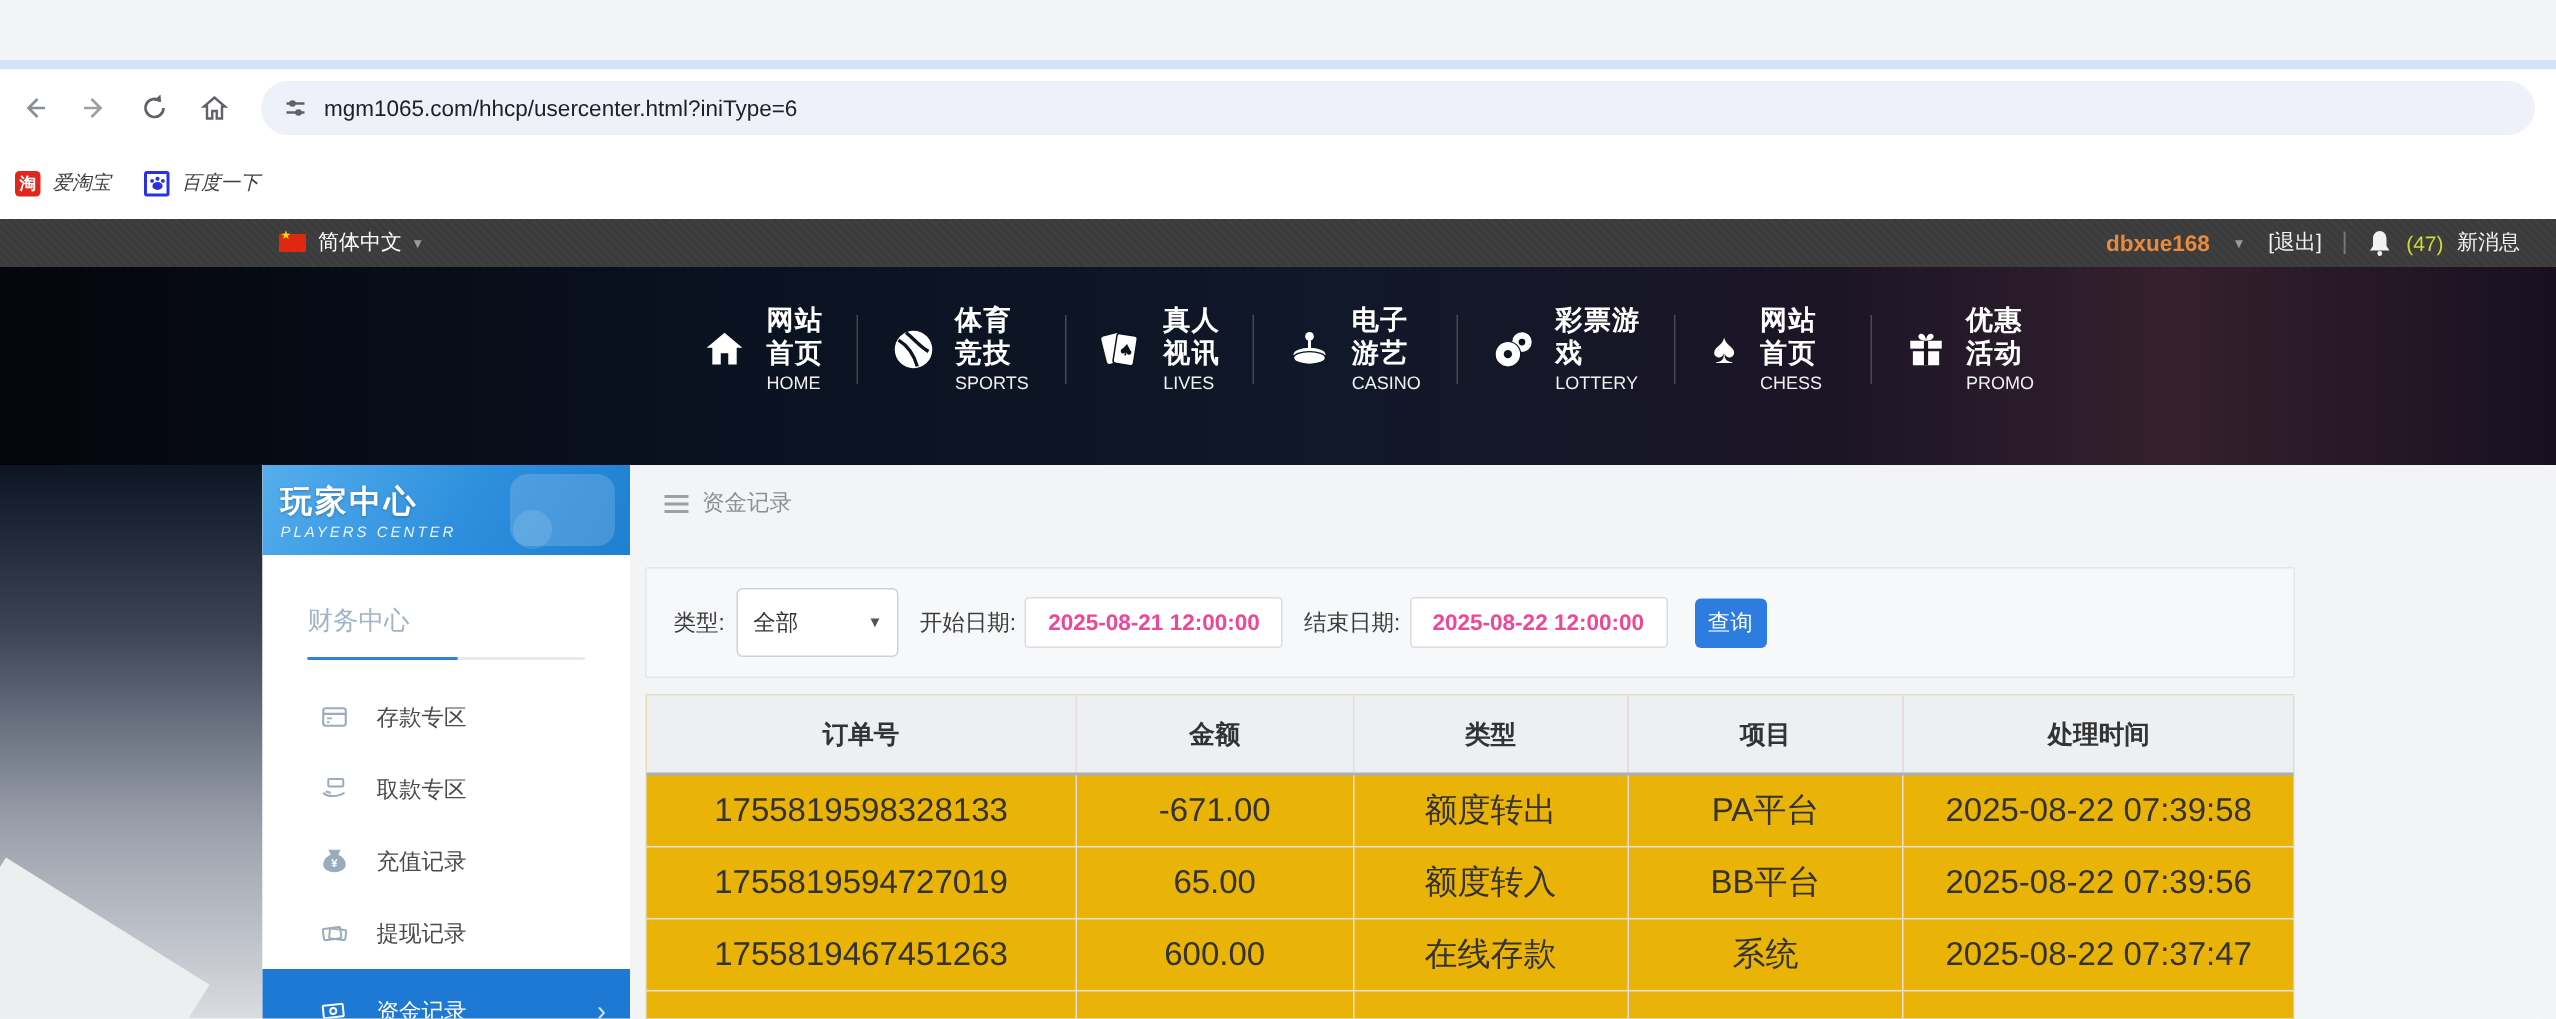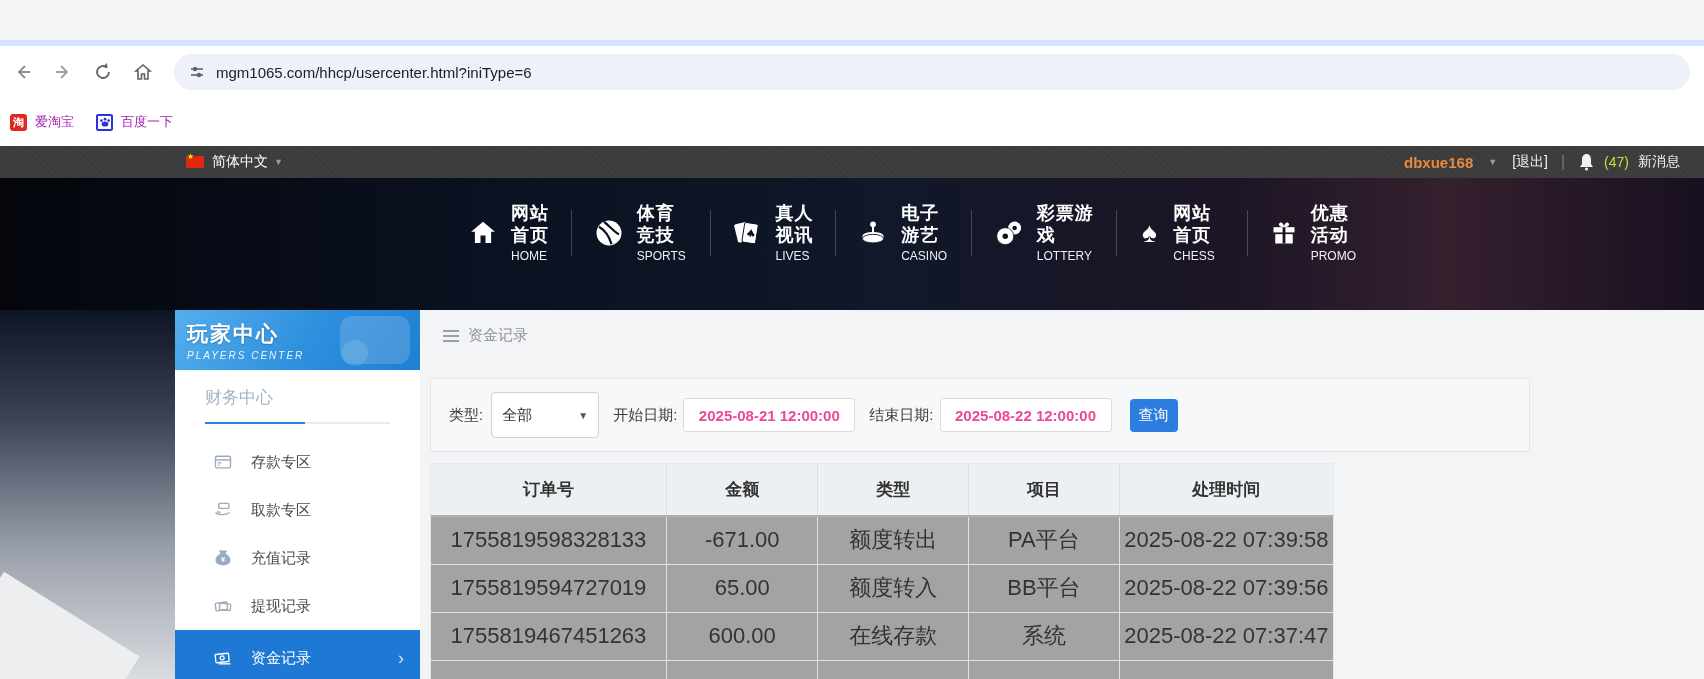--- a/index.html
+++ b/index.html
@@ -28,21 +28,21 @@
   .nav-btn { width:34px; height:34px; display:flex; align-items:center; justify-content:center;
     border-radius:50%; cursor:pointer; margin-left:6px; }
   .omnibox { margin-left:14px; width:1516px; height:36px; background:#eef1f9; border-radius:18px;
     display:flex; align-items:center; padding:0 14px; cursor:text; }
   .url { margin-left:10px; font-size:15px; color:#202124; }
 
   
   .bookmarks { position:absolute; left:0; top:98px; width:100%; height:48px; background:#ffffff;
     display:flex; align-items:center; padding-left:10px; }
   .bookmark { display:flex; align-items:center; margin-right:22px; cursor:pointer; }
-  .bookmark-label { font-size:13px; color:#a21caf; margin-left:8px; }
+  .bookmark-label { font-size:13px; color:#404040; margin-left:8px;font-style:italic; }
   .bm-taobao { width:17px; height:17px; background:#e0271d; border-radius:3px; color:#fff; font-size:11px;
     font-weight:bold; display:flex; align-items:center; justify-content:center; }
   .bm-baidu { width:17px; height:17px; background:#fff; border:2px solid #2932e1; border-radius:2px;
     display:flex; align-items:center; justify-content:center; }
 
   
   .langbar { position:absolute; left:0; top:146px; width:100%; height:32px; background:#3b3b3b;
     background-image:repeating-linear-gradient(45deg, rgba(255,255,255,.02) 0 2px, transparent 2px 4px);
     display:flex; align-items:center; padding:0 24px 0 186px; color:#fff; font-size:14px; }
   .flag { width:18px; height:12px; background:#de2910; position:relative; margin-right:8px; flex:0 0 18px; }
@@ -79,21 +79,21 @@
   
   .sidebar { position:absolute; left:175px; top:0; width:245px; height:100%; background:#ffffff; }
   .sb-header { position:relative; height:60px; overflow:hidden;
     background:linear-gradient(120deg,#55aeec 0%,#2d8fdd 55%,#1f7fd0 100%); padding:10px 0 0 12px; }
   .sb-header .deco { position:absolute; right:10px; top:6px; width:70px; height:48px; border-radius:12px;
     background:rgba(255,255,255,.16); }
   .sb-header .deco2 { position:absolute; right:52px; top:30px; width:26px; height:26px; border-radius:50%;
     background:rgba(255,255,255,.12); }
   .sb-title-zh { color:#fff; font-size:21px; font-weight:bold; letter-spacing:2px; text-shadow:0 1px 2px rgba(0,0,0,.25); }
   .sb-title-en { color:#eaf4fd; font-size:10px; letter-spacing:2px; margin-top:2px;font-style:italic; }
-  .sb-section { padding:16px 30px 0 30px; }
+  .sb-section { padding:32px 30px 0 30px; }
   .sb-section-title { color:#9fb4c7; font-size:17px; }
   .sb-underline { margin-top:13px; height:2px; background:#e7eaee; position:relative; }
   .sb-underline::before { content:""; position:absolute; left:0; top:0; width:100px; height:2px; background:#2e82d8; }
   .sb-menu { margin-top:14px; }
   .sb-item { height:48px; display:flex; align-items:center; padding-left:38px; cursor:pointer;
     color:#4a4a4a; font-size:15px; }
   .sb-item .sb-icon { width:20px; height:20px; margin-right:18px; color:#9aabbd; }
   .sb-item.active { background:#1e79d4; color:#fff; height:56px; position:relative; }
   .sb-item.active .sb-icon { color:#fff; }
   .sb-item.active .sb-chevron { position:absolute; right:16px; color:#cfe3f7; font-size:18px; }
@@ -111,21 +111,21 @@
   .f-select { margin:0 14px 0 8px; width:108px; height:46px; background:#fff; border:1px solid #ccd2d9;
     border-radius:4px; display:flex; align-items:center; justify-content:space-between; padding:0 10px;
     font-size:15px; color:#333; cursor:pointer; }
   .f-select .caret2 { color:#555; font-size:10px; }
   .f-input { margin:0 14px 0 6px; width:172px; height:34px; background:#fff; border:1px solid #d9dde2;
     border-radius:3px; display:flex; align-items:center; justify-content:center; font-size:15px;
     font-weight:600; color:#ec4899; cursor:text; }
   .f-btn { margin-left:4px; width:48px; height:33px; background:#2d7ce0; color:#fff; font-size:15px;
     border:none; border-radius:4px; display:flex; align-items:center; justify-content:center; cursor:pointer; }
 
-  .table-wrap { position:absolute; left:0; top:153px; width:904px; background:#a3a3a3;
+  .table-wrap { position:absolute; left:0; top:153px; width:1100px; background:#eab308;
     border:1px solid #e4e7eb; border-bottom:none; }
   table { width:100%; border-collapse:collapse; table-layout:fixed; }
   col.c1{width:26.1%} col.c2{width:16.8%} col.c3{width:16.7%} col.c4{width:16.7%} col.c5{width:23.7%}
   thead th { height:52px; background:#edf0f3; font-size:17px; font-weight:bold; color:#333;
     border-right:1px solid #ecd9d9; border-bottom:2px solid #a9afb7; }
   thead th:last-child, tbody td:last-child { border-right:none; }
   tbody td { height:48px; text-align:center; font-size:22px; color:#333;
     border-right:1px solid #f0dede; border-bottom:1px solid #f0dede; }
   tbody tr.partial td { height:20px; border-bottom:none; }
 

